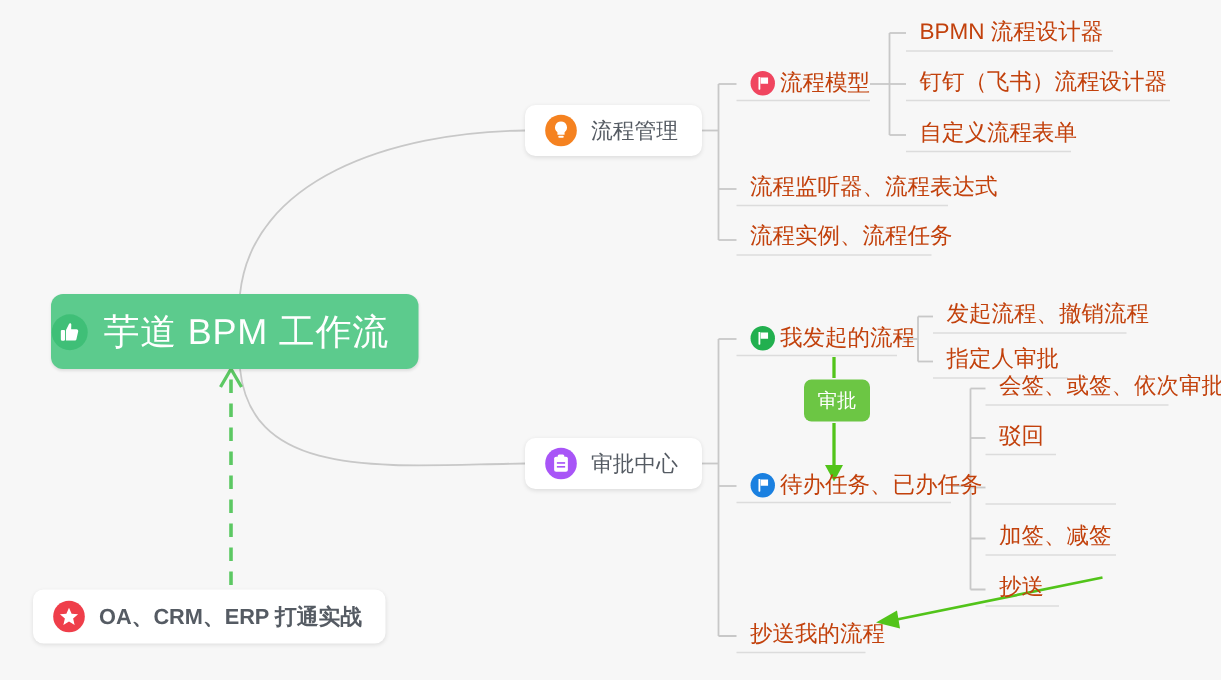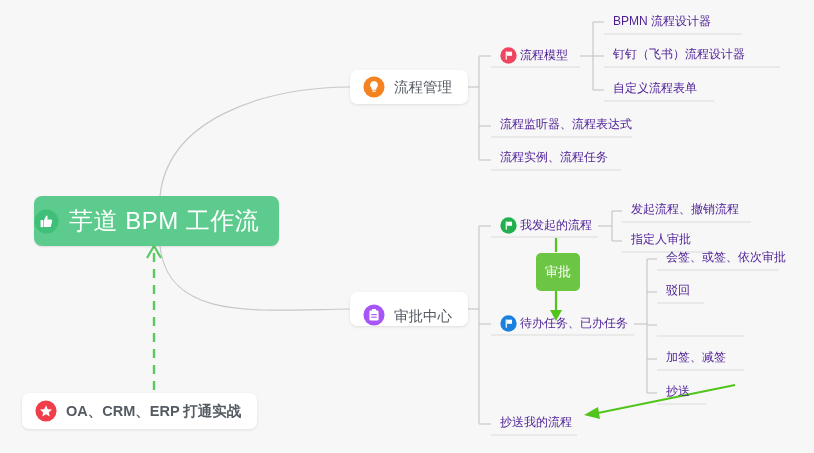--- a/index.html
+++ b/index.html
@@ -64,34 +64,34 @@
   .leaf {
     position: absolute;
     display: flex;
     align-items: center;
     white-space: nowrap;
     height: 27px;
     padding: 0 9px;
     box-sizing: border-box;
   }
   .leaf .label {
-    color: #4c1d95;
-    font-size: 12px;
+    color: #c2410c;
+    font-size: 15px;
   }
   .leaf.with-icon .label { margin-left: 3px; }
   
   .chip {
     position: absolute;
     background: #6cc644;
     border-radius: 5px;
     color: #ffffff;
     font-size: 13px;
     display: flex;
     align-items: center;
-    height: 38px;
+    height: 28px;
     padding: 0 9px;
     box-sizing: border-box;
     white-space: nowrap;
   }
   
   .ico {
     flex: 0 0 auto;
     display: inline-flex;
     align-items: center;
     justify-content: center;
@@ -220,21 +220,21 @@
     <span class="label">自定义流程表单</span>
   </div>
 
   <div class="leaf" style="left:491px; top:111px;">
     <span class="label">流程监听器、流程表达式</span>
   </div>
   <div class="leaf" style="left:491px; top:144px;">
     <span class="label">流程实例、流程任务</span>
   </div>
 
-  <div class="card" style="left:350px; top:292px;align-items:flex-end;">
+  <div class="card" style="left:350px; top:292px;">
     <span class="ico ico-22">
       <svg viewBox="0 0 24 24" width="22" height="22">
         <circle cx="12" cy="12" r="11.5" fill="#a855f7"></circle>
         <rect x="7" y="7" width="10" height="11" rx="1.4" fill="#ffffff"></rect>
         <rect x="9.6" y="5.4" width="4.8" height="2.6" rx="1.1" fill="#ffffff"></rect>
         <rect x="9" y="11" width="6" height="1.2" fill="#a855f7"></rect>
         <rect x="9" y="13.8" width="6" height="1.2" fill="#a855f7"></rect>
       </svg>
     </span>
     <span class="label">审批中心</span>

